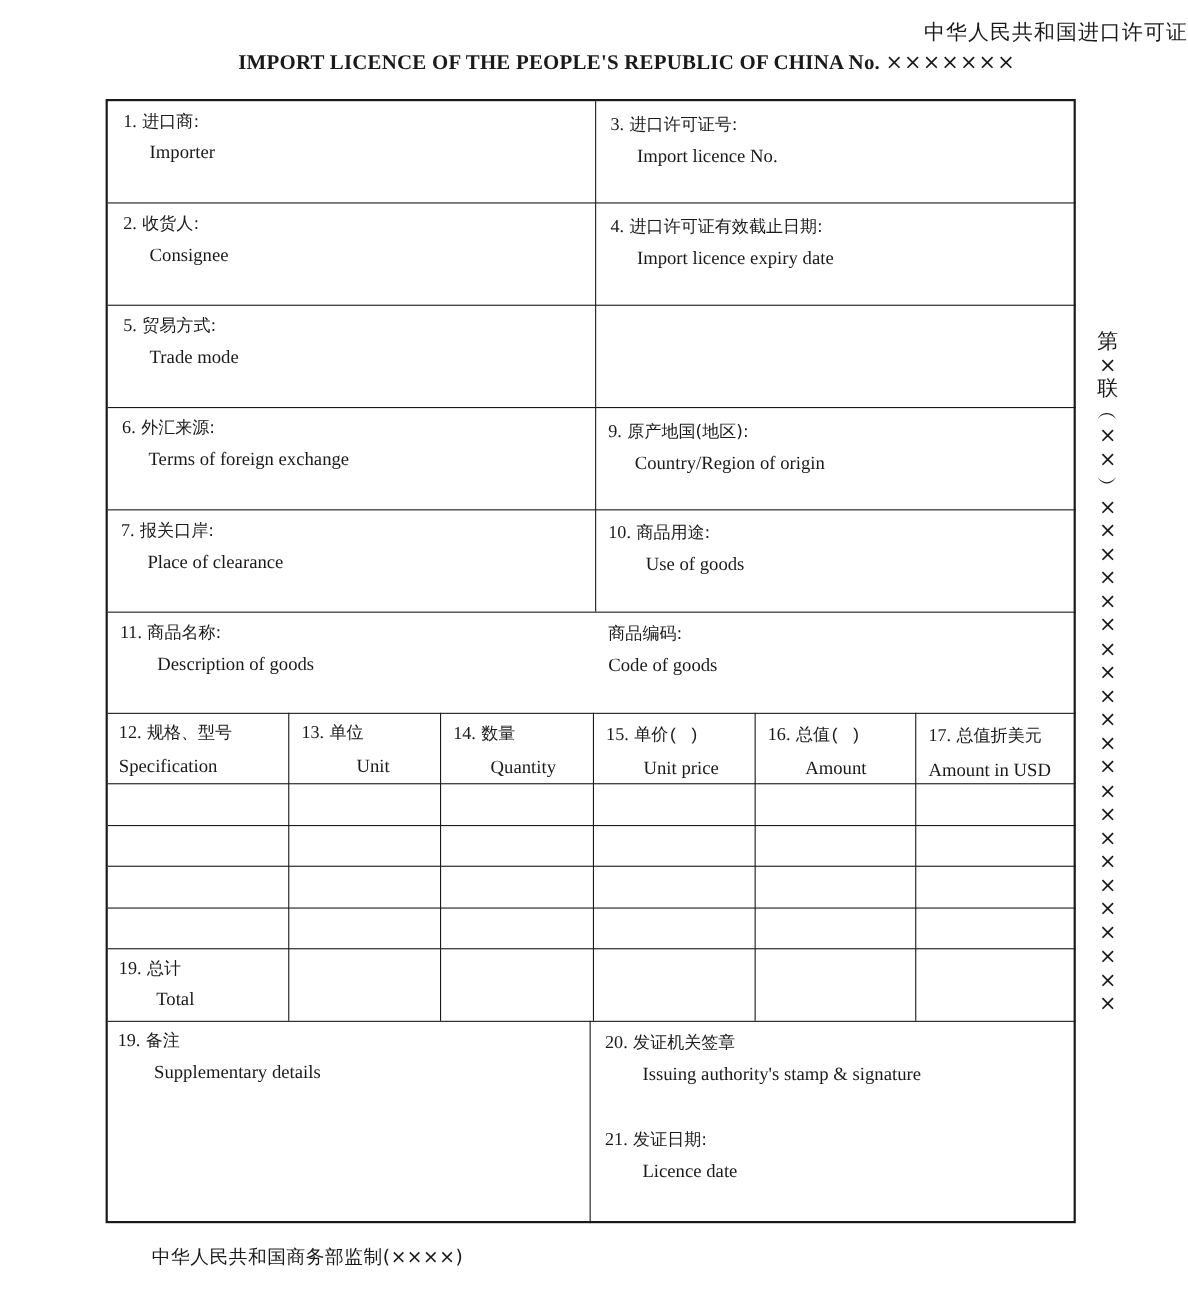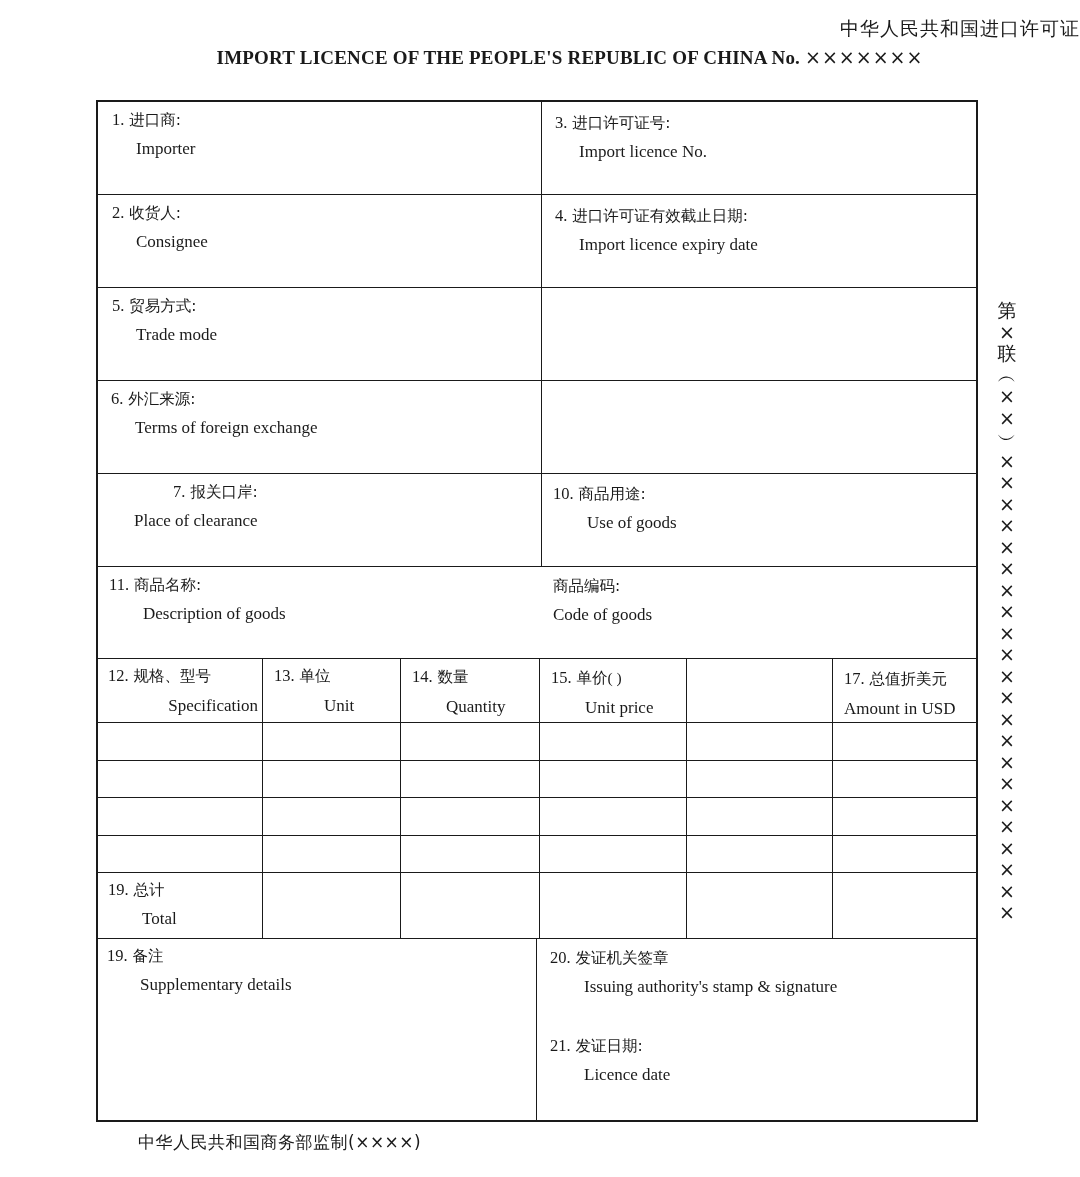--- a/index.html
+++ b/index.html
@@ -4,32 +4,32 @@
 <style>
   html, body { margin:0; padding:0; background:#ffffff; }
   body { width:1080px; height:1177px; position:relative; overflow:hidden;
          font-family:"DejaVu Serif", "Liberation Serif", serif; color:#1a1a1a; }
   .title-cn { position:absolute; left:0; width:1080px; top:16px; text-align:right;
               font-size:19px; letter-spacing:1px; font-family:"DejaVu Sans", sans-serif; }
   .title-en { position:absolute; left:0; width:1140px; top:46px; text-align:center;
               font-size:19px; font-weight:bold; font-family:"Liberation Serif", serif; letter-spacing:0.2px; }
   .title-en .no-x { font-weight:normal; font-family:"DejaVu Sans", sans-serif; font-size:19px; letter-spacing:1px; }
 
-  .form { position:absolute; left:96px; top:100px; width:882px; height:1022px;
+  .form { position:absolute; left:96px; top:90px; width:882px; height:1022px;
           border:2px solid #1a1a1a; box-sizing:border-box; }
   .line-h { position:absolute; height:0; border-top:1.5px solid #1a1a1a; }
   .line-v { position:absolute; width:0; border-left:1.5px solid #1a1a1a; }
 
   .field { position:absolute; font-size:15.5px; line-height:1; }
   .field .cn { font-family:"DejaVu Sans", sans-serif; font-size:15.5px; }
   .field .num { font-family:"Liberation Serif", serif; font-size:16.5px; }
   .field .en { display:block; margin-top:11px; font-family:"Liberation Serif", serif; font-size:17px; }
 
   .hdr { position:absolute; font-size:15.5px; line-height:1; }
-  .hdr .cn { font-family:Liberation Serif, serif; }
+  .hdr .cn { font-family:Liberation Mono, monospace; }
   .hdr .num { font-family:"Liberation Serif", serif; font-size:16.5px; }
   .hdr .en { display:block; margin-top:12px; font-family:"Liberation Serif", serif; font-size:17px; }
 
   .side { position:absolute; left:996px; top:300px; width:22px; font-size:19px;
           line-height:21.5px; text-align:center; font-family:"DejaVu Sans", sans-serif; color:#1a1a1a; }
   .side span { display:block; }
 
   .footer { position:absolute; left:138px; top:1131px; font-size:17px;
             font-family:"DejaVu Sans", sans-serif; letter-spacing:0.5px; }
 </style>
@@ -97,22 +97,27 @@
     <span class="en" style="margin-left:24px;">Trade mode</span>
   </div>
 
 
   <div class="field" style="left:13px;top:289px;">
     <span class="num">6.</span>
     <span class="cn">外汇来源:</span>
     <span class="en" style="margin-left:24px;">Terms of foreign exchange</span>
   </div>
 
-
-  <div class="field" style="left:12px;top:382px;text-align:right;">
+  <div class="field" style="left:455px;top:292px;">
+    <span class="num">9.</span>
+    <span class="cn">原产地国(地区):</span>
+    <span class="en" style="margin-left:24px;">Country/Region of origin</span>
+  </div>
+
+  <div class="field" style="left:12px;top:382px;">
     <span class="num">7.</span>
     <span class="cn">报关口岸:</span>
     <span class="en" style="margin-left:24px;">Place of clearance</span>
   </div>
 
   <div class="field" style="left:455px;top:384px;">
     <span class="num">10.</span>
     <span class="cn">商品用途:</span>
     <span class="en" style="margin-left:34px;">Use of goods</span>
   </div>
@@ -124,36 +129,41 @@
   </div>
 
   <div class="field" style="left:455px;top:477px;">
     <span class="cn">商品编码:</span>
     <span class="en">Code of goods</span>
   </div>
 
   <div class="hdr" style="left:10px;top:566px;width:150px;">
     <span class="num">12.</span>
     <span class="cn">规格、型号</span>
-    <span class="en" style="text-align:right;">Specification</span>
+    <span class="en" style="">Specification</span>
   </div>
   <div class="hdr" style="left:176px;top:566px;width:122px;">
     <span class="num">13.</span>
     <span class="cn">单位</span>
     <span class="en" style="margin-left:50px;">Unit</span>
   </div>
   <div class="hdr" style="left:314px;top:567px;width:124px;">
     <span class="num">14.</span>
     <span class="cn">数量</span>
     <span class="en" style="margin-left:34px;">Quantity</span>
   </div>
   <div class="hdr" style="left:453px;top:568px;width:132px;">
     <span class="num">15.</span>
     <span class="cn">单价(  )</span>
     <span class="en" style="margin-left:34px;">Unit price</span>
+  </div>
+  <div class="hdr" style="left:600px;top:568px;width:132px;">
+    <span class="num">16.</span>
+    <span class="cn">总值(  )</span>
+    <span class="en" style="margin-left:34px;">Amount</span>
   </div>
   <div class="hdr" style="left:746px;top:569px;width:132px;">
     <span class="num">17.</span>
     <span class="cn">总值折美元</span>
     <span class="en">Amount in USD</span>
   </div>
 
   <div style="position:absolute;left:0;top:620px;width:880px;height:150px;">
     <div style="position:absolute;left:0;top:0;width:880px;height:38px;"></div>
     <div style="position:absolute;left:0;top:38px;width:880px;height:37px;"></div>

